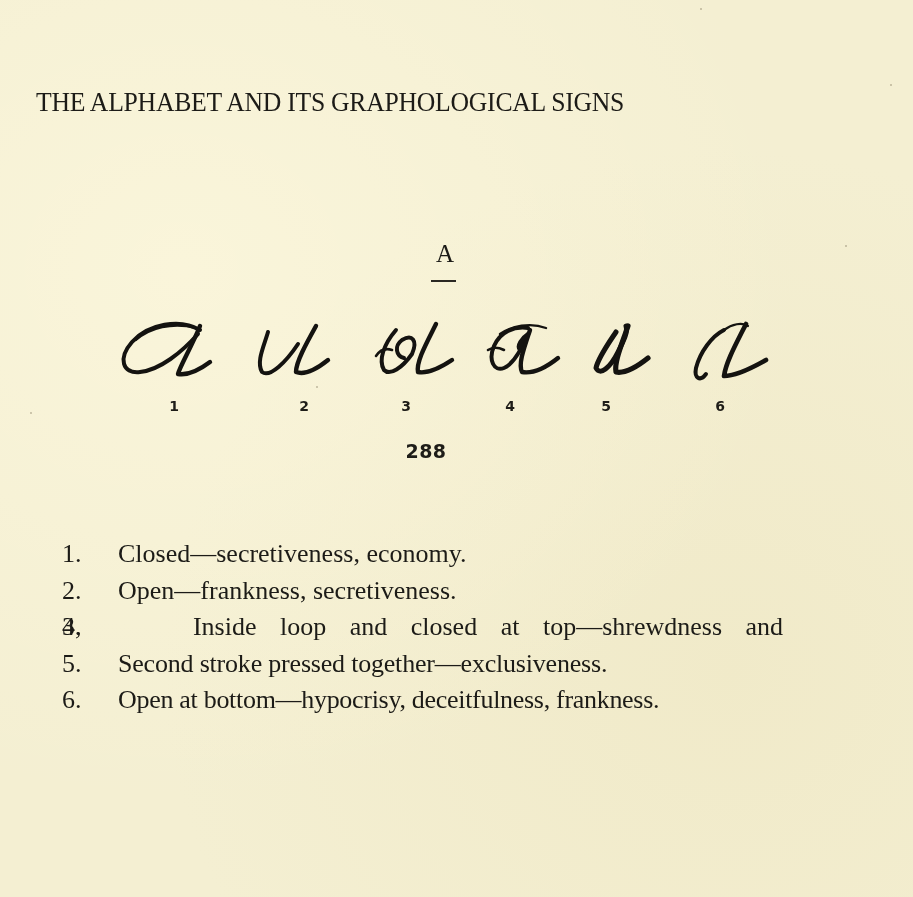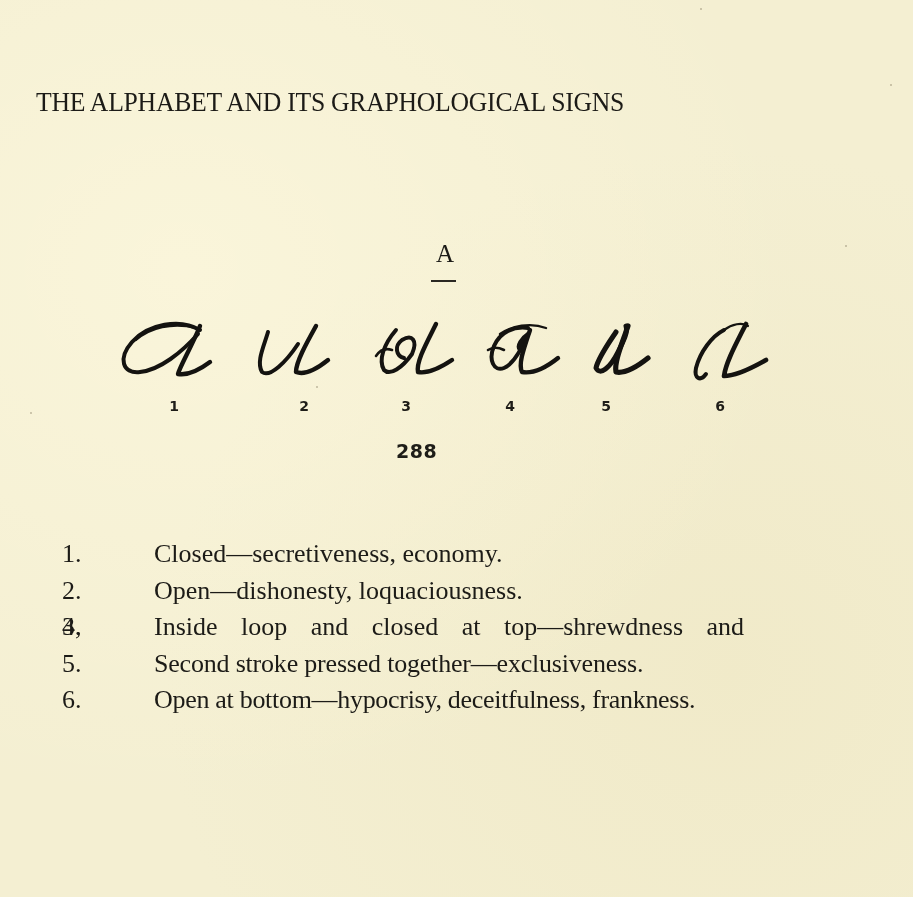--- a/index.html
+++ b/index.html
@@ -67,20 +67,21 @@
     font-size: 14px;
     color: #1e1d18;
     width: 20px;
     text-align: center;
   }
   .fig-number {
     position: absolute;
     left: 396px;
     top: 440px;
     width: 60px;
+    text-align: center;
     font-family: "DejaVu Sans", sans-serif;
     font-weight: bold;
     font-size: 19px;
     color: #1e1d18;
     letter-spacing: 0.5px;
   }
   .sign-list {
     position: absolute;
     left: 58px;
     top: 536px;
@@ -97,21 +98,20 @@
     padding-left: 60px;
   }
   .sign-num {
     position: absolute;
     left: 4px;
     top: 0;
   }
   .sign-text {
     display: block;
     text-indent: 0;
-    margin-left: 36px;
   }
   .cont {
     display: block;
     padding-left: 38px;
   }
   .speck {
     position: absolute;
     width: 2px;
     height: 2px;
     border-radius: 50%;
@@ -177,28 +177,28 @@
 
   <div class="fig-number">288</div>
 
   <ol class="sign-list">
     <li class="sign-item">
       <span class="sign-num">1.</span>
       <span class="sign-text">Closed—secretiveness, economy.</span>
     </li>
     <li class="sign-item">
       <span class="sign-num">2.</span>
-      <span class="sign-text">Open—dishonesty, loquaciousness.</span>
+      <span class="sign-text">Open—frankness, secretiveness.</span>
     </li>
     <li class="sign-item">
       <span class="sign-num">3.</span>
     </li>
     <li class="sign-item">
       <span class="sign-num">4,</span>
-      <span class="sign-text" style="word-spacing:17px;">Inside loop and closed at top—shrewdness and</span>
+      <span class="sign-text" style="word-spacing:17px;text-align:center;">Inside loop and closed at top—shrewdness and</span>
     </li>
     <li class="sign-item">
       <span class="sign-num">5.</span>
       <span class="sign-text" style="letter-spacing:-0.2px;">Second stroke pressed together—exclusiveness.</span>
     </li>
     <li class="sign-item">
       <span class="sign-num">6.</span>
       <span class="sign-text" style="letter-spacing:-0.3px;">Open at bottom—hypocrisy, deceitfulness, frankness.</span>
     </li>
   </ol>

